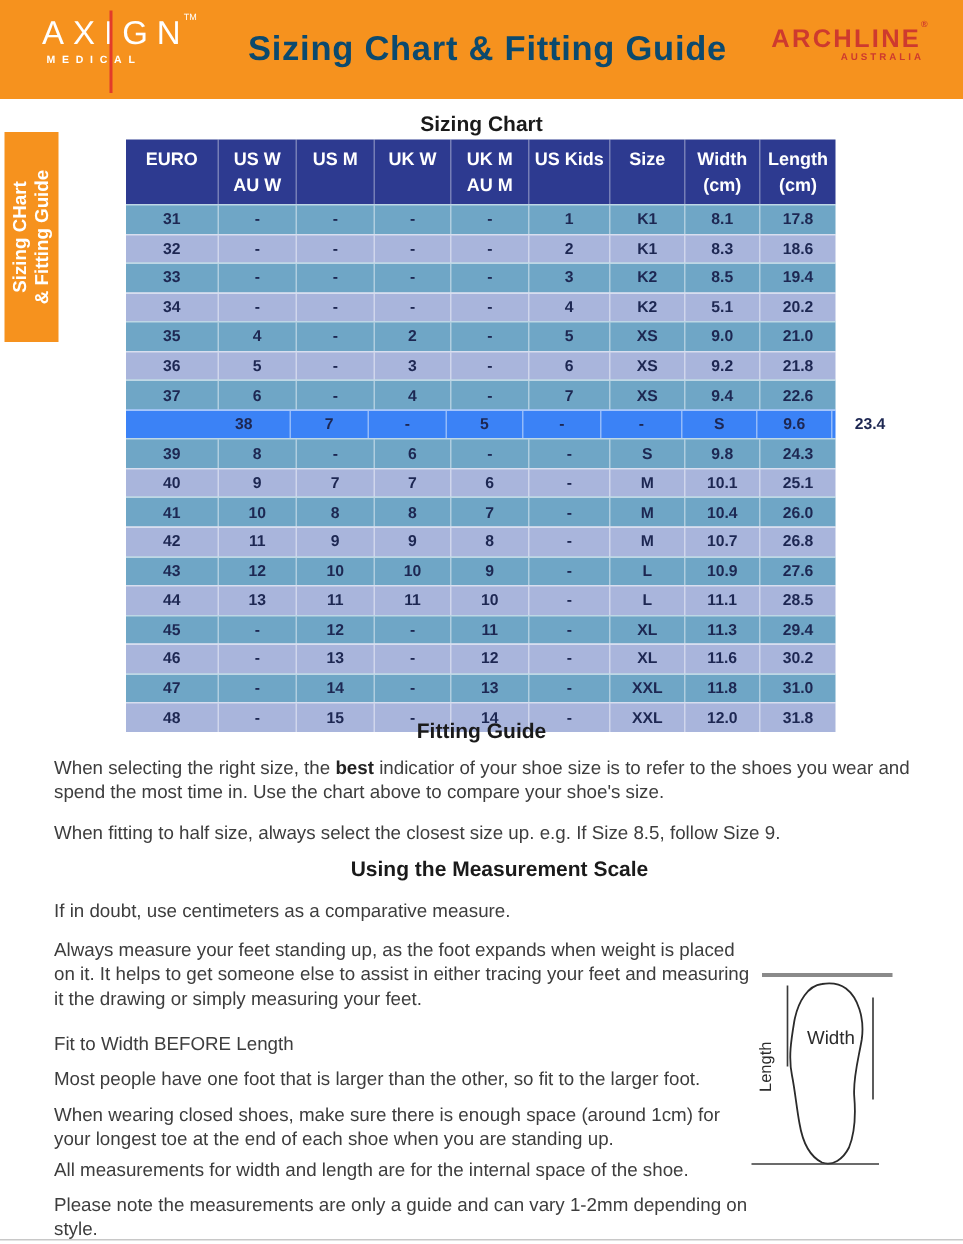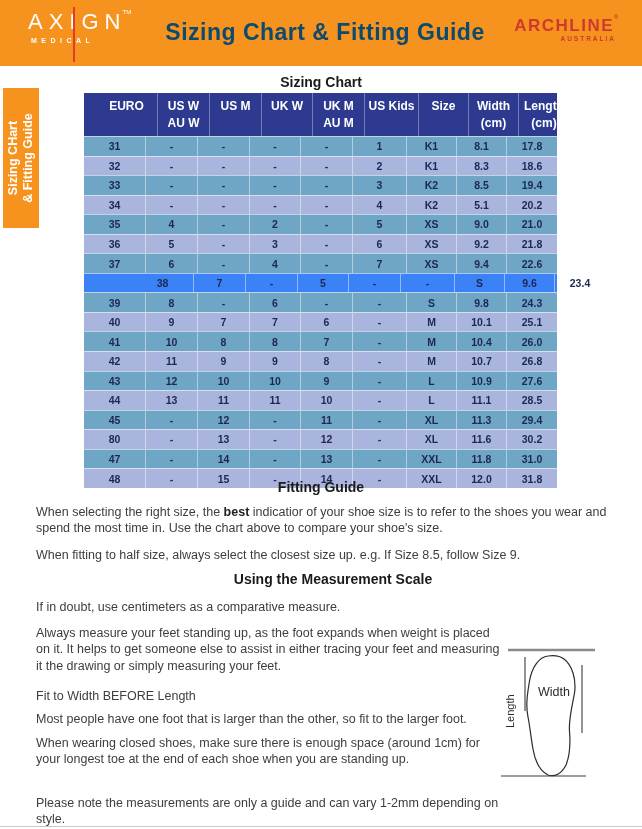--- a/index.html
+++ b/index.html
@@ -94,21 +94,21 @@
   <div class="side-tab" style="background: rgb(246, 146, 30);">
     <div class="rot">
       <div>Sizing CHart</div>
       <div>&amp; Fitting Guide</div>
     </div>
   </div>
 
   <div class="center-heading h-sizing">Sizing Chart</div>
 
   <div class="stable">
-    <div class="thead" style="background: rgb(45, 58, 144); padding-left: 12px;">
+    <div class="thead" style="background: rgb(45, 58, 144);">
       <div class="hcell c0">
         <span>EURO</span>
         <span></span>
       </div>
       <div class="hcell c1">
         <span>US W</span>
         <span>AU W</span>
       </div>
       <div class="hcell c2">
         <span>US M</span>
@@ -299,21 +299,21 @@
           <div class="tcell c1">-</div>
           <div class="tcell c2">12</div>
           <div class="tcell c3">-</div>
           <div class="tcell c4">11</div>
           <div class="tcell c5">-</div>
           <div class="tcell c6">XL</div>
           <div class="tcell c7">11.3</div>
           <div class="tcell c8">29.4</div>
         </div>
         <div class="trow light" style="background: rgb(169, 181, 220);">
-          <div class="tcell c0">80</div>
+          <div class="tcell c0">46</div>
           <div class="tcell c1">-</div>
           <div class="tcell c2">13</div>
           <div class="tcell c3">-</div>
           <div class="tcell c4">12</div>
           <div class="tcell c5">-</div>
           <div class="tcell c6">XL</div>
           <div class="tcell c7">11.6</div>
           <div class="tcell c8">30.2</div>
         </div>
         <div class="trow teal" style="background: rgb(111, 166, 198);">
@@ -344,20 +344,21 @@
   <div class="center-heading h-fitting">Fitting Guide</div>
   <div class="para p-wide p1"><span>When selecting the right size, the </span><span class="bold-word">best</span><span> indicatior of your shoe size is to refer to the shoes you wear and spend the most time in. Use the chart above to compare your shoe's size.</span></div>
   <div class="para p-wide p2">When fitting to half size, always select the closest size up. e.g. If Size 8.5, follow Size 9.</div>
 
   <div class="center-heading h-measure">Using the Measurement Scale</div>
   <div class="para p-wide p3">If in doubt, use centimeters as a comparative measure.</div>
   <div class="para p-narrow p4">Always measure your feet standing up, as the foot expands when weight is placed on it. It helps to get someone else to assist in either tracing your feet and measuring it the drawing or simply measuring your feet.</div>
   <div class="para p-narrow p5">Fit to Width BEFORE Length</div>
   <div class="para p-narrow p6">Most people have one foot that is larger than the other, so fit to the larger foot.</div>
   <div class="para p-narrow p7">When wearing closed shoes, make sure there is enough space (around 1cm) for your longest toe at the end of each shoe when you are standing up.</div>
+  <div class="para p-narrow p8">All measurements for width and length are for the internal space of the shoe.</div>
   <div class="para p-narrow p9">Please note the measurements are only a guide and can vary 1-2mm depending on style.</div>
 
   <svg class="foot-fig" viewBox="0 0 105 150" xmlns="http://www.w3.org/2000/svg">
     <line x1="10" y1="7" x2="97" y2="7" stroke="#8a8a8a" stroke-width="2.6"></line>
     <path d="M50,13 C41,14 34,24 31.5,38 C29.5,50 27.5,62 30,74 C32,84 33,95 35,106 C37,118 42,128 50,132 C57,134.5 64,130 68,122 C72,112 72.5,100 71.5,88 C70.5,76 74.5,62 76.5,50 C78.5,36 74,22 66,16 C61,12.3 55,12.2 50,13 Z" fill="none" stroke="#2b2b2b" stroke-width="1.2"></path>
     <line x1="27" y1="14" x2="27" y2="68" stroke="#3a3a3a" stroke-width="1.1"></line>
     <line x1="84" y1="22" x2="84" y2="90" stroke="#3a3a3a" stroke-width="1.1"></line>
     <line x1="3" y1="133" x2="88" y2="133" stroke="#3a3a3a" stroke-width="1.1"></line>
     <text x="40" y="53" font-size="12.5" fill="#2b2b2b" font-family="Liberation Sans, sans-serif">Width</text>
     <text transform="translate(16,85) rotate(-90)" font-size="11" fill="#2b2b2b" font-family="Liberation Sans, sans-serif">Length</text>

